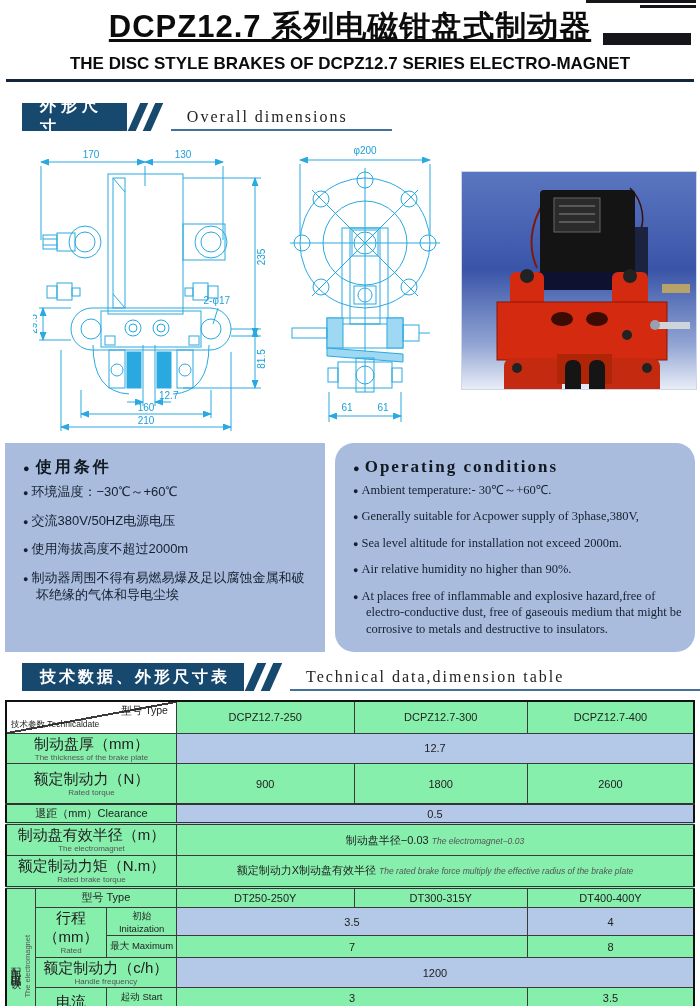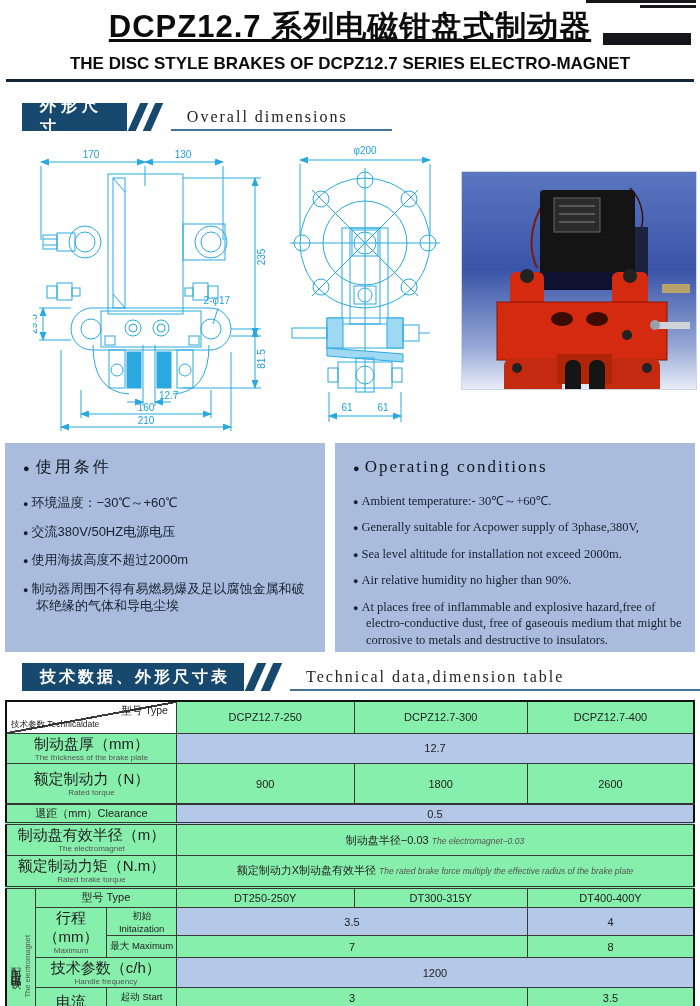--- a/index.html
+++ b/index.html
@@ -26,22 +26,22 @@
             letter-spacing:2px; padding-bottom:2px; }
   
   .drawing { position:absolute; }
   .photo { position:absolute; left:462px; top:172px; width:234px; height:217px;
            background:linear-gradient(180deg,#5a76c0 0%, #3a55a8 45%, #93a6d4 80%, #e9edf7 100%);
            box-shadow:0 0 0 1px #cfd6e4; }
   svg text { font-family:"Liberation Sans", sans-serif; }
   
   .cond { position:absolute; top:443px; height:209px; background:#a9bcde; padding:14px 10px 8px 18px; }
   .cond-cn { left:5px; width:320px; }
-  .cond-en { left:335px; width:360px; }
-  .cond-head { font-size:16px; font-weight:normal; color:#101820; margin-bottom:16px;
+  .cond-en { left:335px; width:360px;border-radius:19px; }
+  .cond-head { font-size:16px; font-weight:bold; color:#101820; margin-bottom:5px;
                padding-left:14px; text-indent:-14px; letter-spacing:3px; }
   .cond-head::before { content:"●"; font-size:11px; margin-right:3px; }
   .cond ul { list-style:none; }
   .cond li { font-size:13px; color:#15202e; line-height:1.35; margin-bottom:11px;
              padding-left:13px; text-indent:-13px; }
   .cond li::before { content:"●"; font-size:9px; margin-right:3px; }
   .cond-en .cond-head { font-family:"Liberation Serif", serif; letter-spacing:2px; font-size:17px; }
   .cond-en li { font-family:"Liberation Serif", serif; font-size:12.5px; margin-bottom:9.5px; }
   
   .ttable { position:absolute; left:5px; top:700px; width:690px;
@@ -375,34 +375,34 @@
           </div>
         </td>
         <td class="lab" colspan="2" style="height:20px">型号 Type</td>
         <td>DT250-250Y</td>
         <td>DT300-315Y</td>
         <td>DT400-400Y</td>
       </tr>
       <tr>
         <td class="lab" rowspan="2">
           <span class="cn">行程（mm）</span>
-          <span class="en">Maximum</span>
+          <span class="en">Rated</span>
         </td>
         <td class="lab" style="height:20px; font-size:9.5px;">初始 Initaization</td>
         <td class="blue" colspan="2">3.5</td>
         <td class="blue">4</td>
       </tr>
       <tr>
         <td class="lab" style="height:20px; font-size:9.5px;">最大 Maximum</td>
         <td colspan="2">7</td>
         <td>8</td>
       </tr>
       <tr>
         <td class="lab" colspan="2" style="height:24px">
-          <span class="cn">技术参数（c/h）</span>
+          <span class="cn">额定制动力（c/h）</span>
           <span class="en">Handle frequency</span>
         </td>
         <td class="blue" colspan="3">1200</td>
       </tr>
       <tr>
         <td class="lab" rowspan="2">
           <span class="cn">电流（A）</span>
           <span class="en">Current</span>
         </td>
         <td class="lab" style="height:20px; font-size:9.5px;">起动 Start</td>

